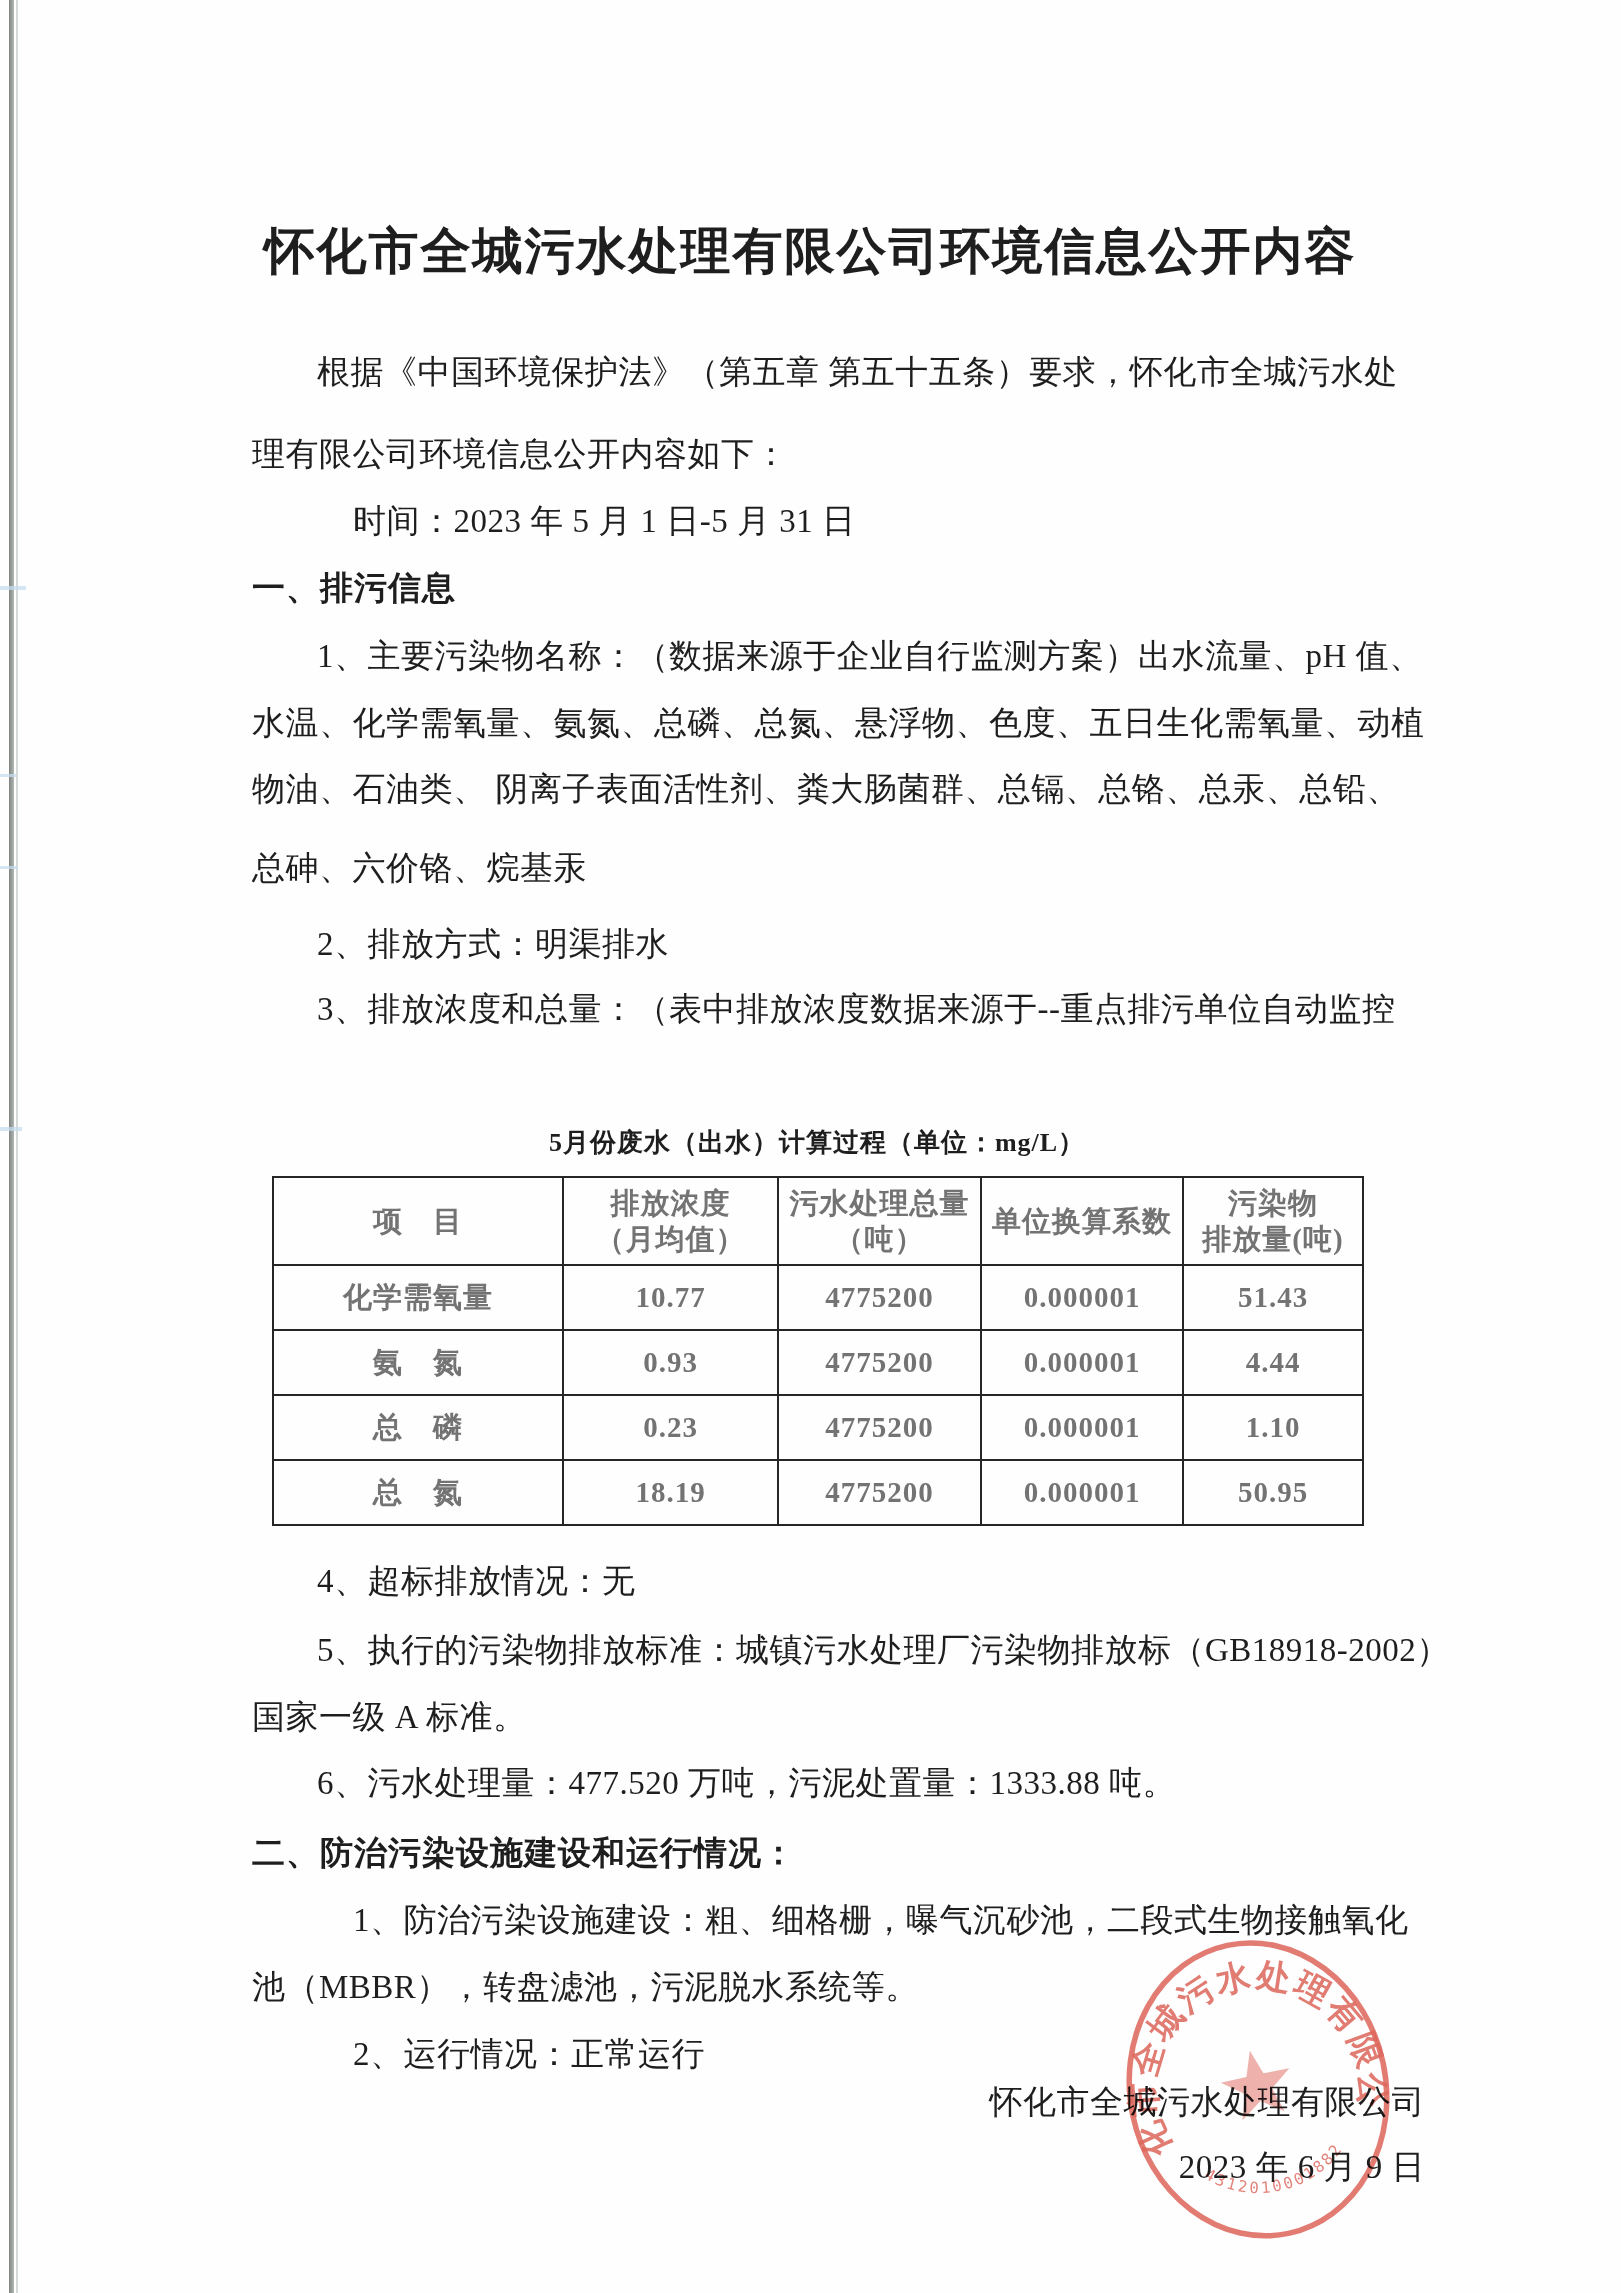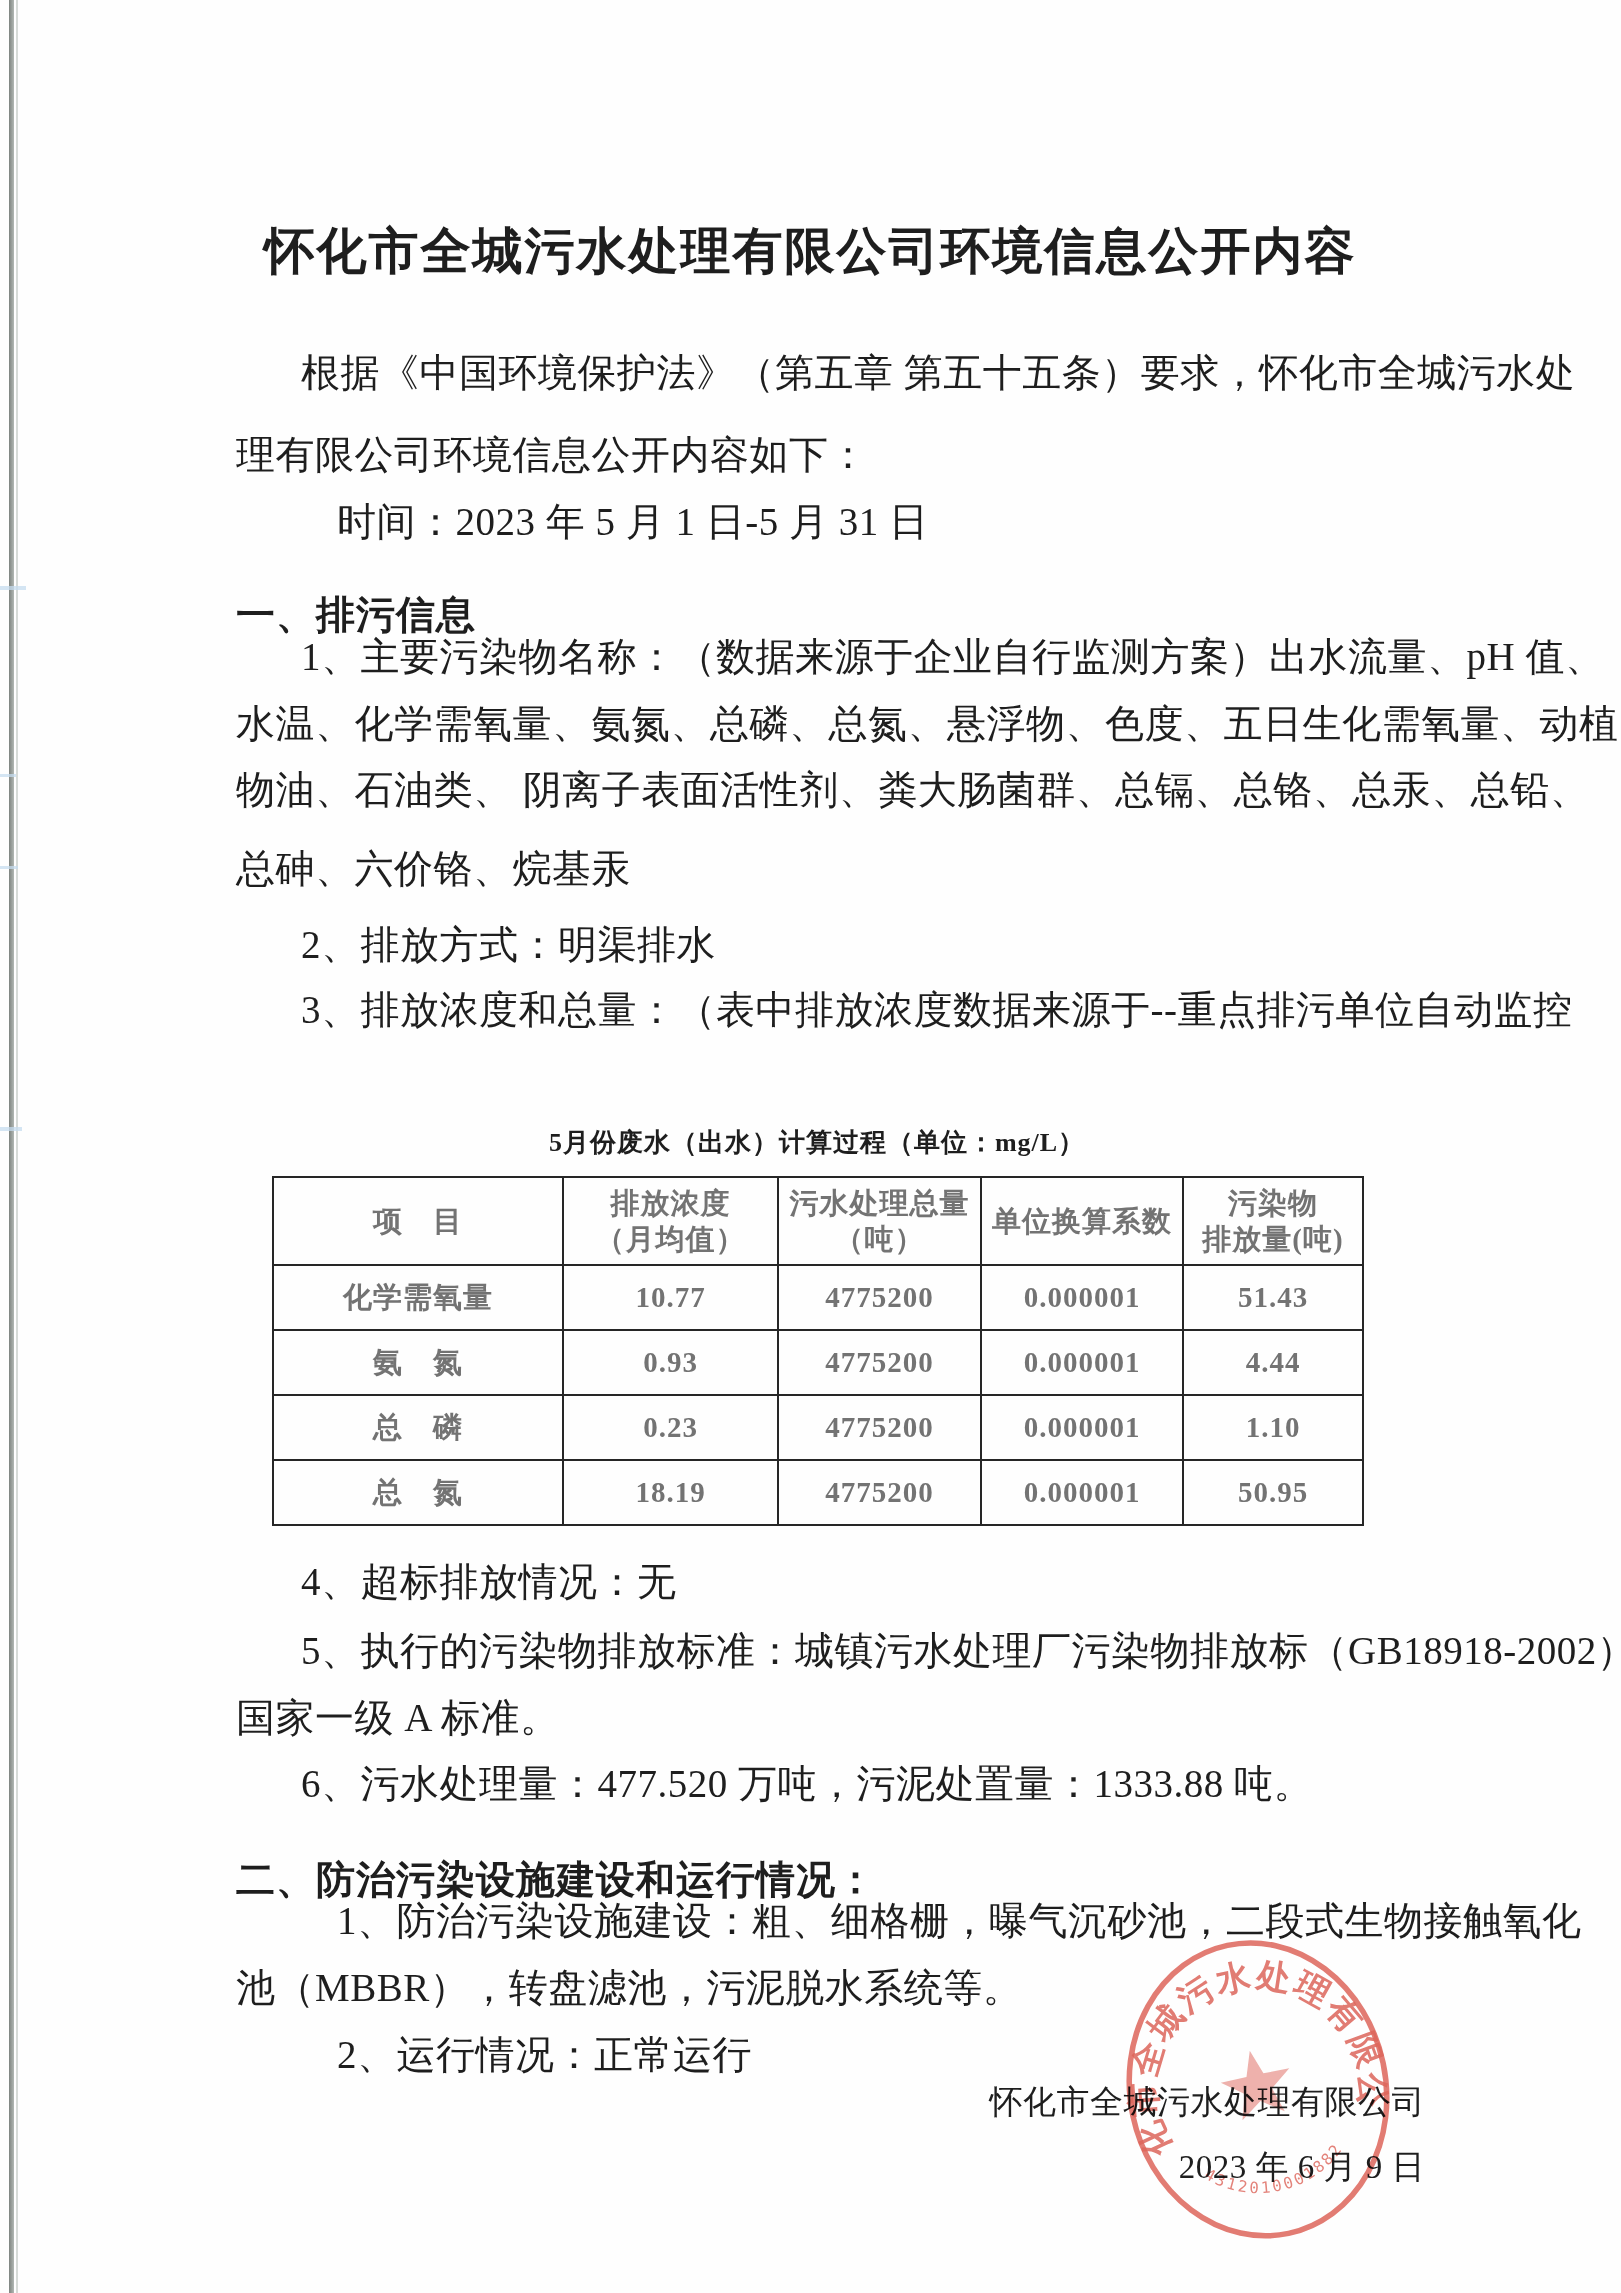--- a/index.html
+++ b/index.html
@@ -18,26 +18,26 @@
   .bd1{top:586px;width:25.5px;}
   .bd2{top:774px;width:15.7px;height:2.9px;}
   .bd3{top:866px;width:17.6px;height:2.9px;}
   .bd4{top:1127px;width:21.6px;}
 
   .doc-title{
     position:absolute;top:218px;left:0;width:100%;text-align:center;
     font-size:50px;font-weight:700;letter-spacing:2px;white-space:pre;
   }
   .line{
-    position:absolute;left:236px;width:1235px;font-size:39px;line-height:39px;
+    position:absolute;left:252px;width:1235px;font-size:33px;line-height:39px;
     white-space:pre;letter-spacing:0.5px;
   }
   .ind2{padding-left:65px;}
   .ind3{padding-left:101px;}
-  .heading{font-family:"Liberation Sans","DejaVu Sans",sans-serif;font-weight:700;letter-spacing:1px;margin-top:27px;}
+  .heading{font-family:"Liberation Sans","DejaVu Sans",sans-serif;font-weight:700;letter-spacing:1px;}
 
   .table-title{
     position:absolute;left:272px;top:1125px;width:1090px;text-align:center;
     font-size:26px;font-weight:700;letter-spacing:1px;white-space:pre;
   }
   table.calc{
     position:absolute;left:272px;top:1176px;width:1090px;
     border-collapse:collapse;table-layout:fixed;
     font-size:29px;color:#737373;
     border:2.9px solid #262626;

